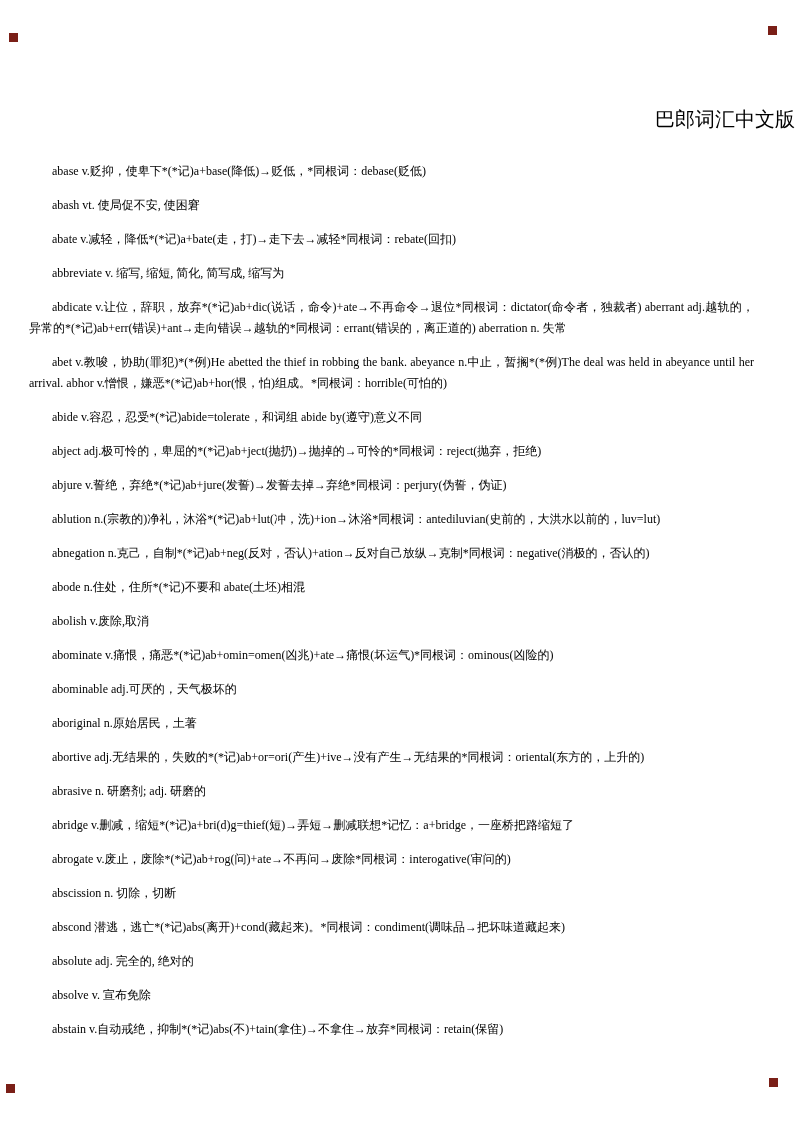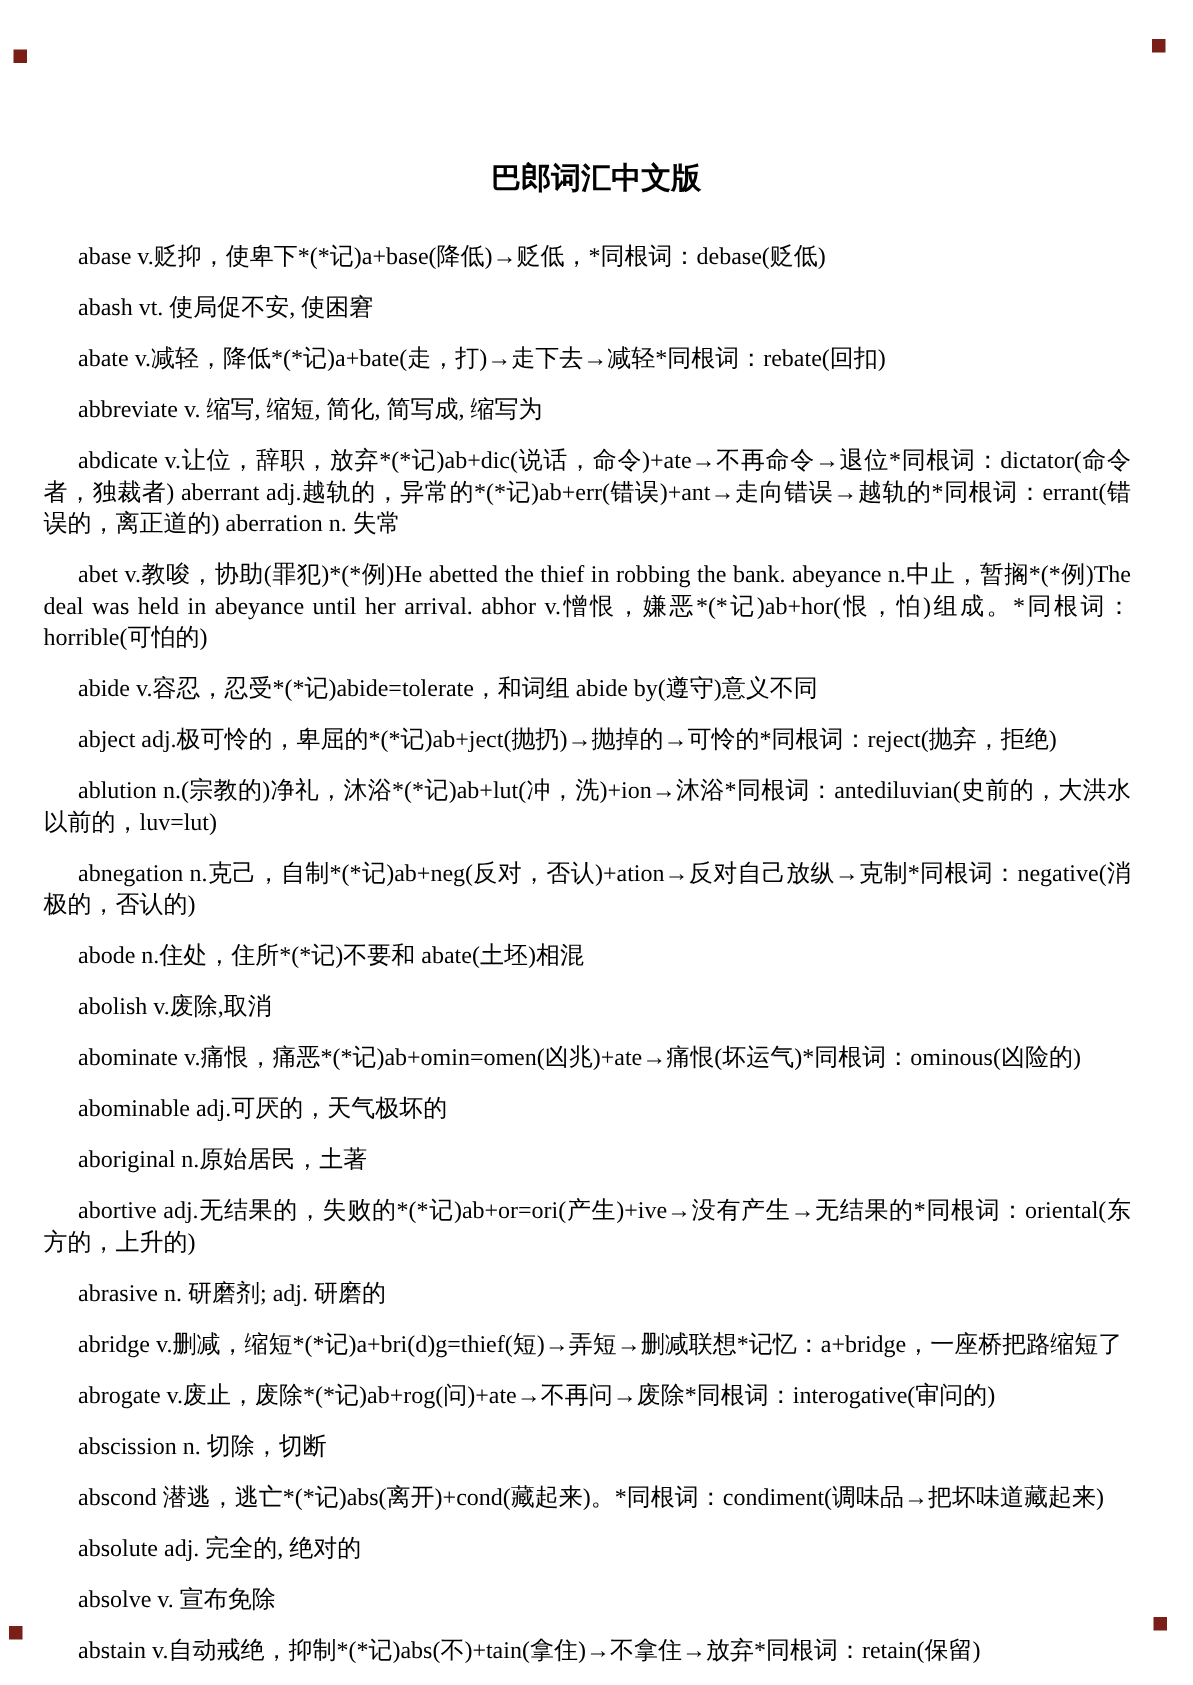--- a/index.html
+++ b/index.html
@@ -12,32 +12,32 @@
     width: 795px;
     height: 1123px;
     background: #ffffff;
     overflow: hidden;
     color: #000000;
     font-family: "Liberation Serif", "DejaVu Serif", serif;
   }
   .doc-title {
     margin: 0 0 28px 0;
     padding-top: 105px;
-    text-align: center;
+    text-align: right;
     font-size: 20px;
     line-height: 28px;
-    font-weight: bold;
+    font-weight: normal;
     font-family: "Liberation Serif", "DejaVu Serif", serif;
   }
   .entries {
     padding: 0 29px;
   }
   .entry {
     margin: 0 12px 13px 0;
-    font-size: 16px;
+    font-size: 12px;
     line-height: 21px;
     text-indent: 23px;
     text-align: justify;
     word-break: break-word;
   }
   .corner-mark {
     position: absolute;
     width: 9px;
     height: 9px;
   }
@@ -60,20 +60,21 @@
 
   <div class="entries">
       <p class="entry">abase v.贬抑，使卑下*(*记)a+base(降低)→贬低，*同根词：debase(贬低)</p>
       <p class="entry">abash vt. 使局促不安, 使困窘</p>
       <p class="entry">abate v.减轻，降低*(*记)a+bate(走，打)→走下去→减轻*同根词：rebate(回扣)</p>
       <p class="entry">abbreviate v. 缩写, 缩短, 简化, 简写成, 缩写为</p>
       <p class="entry">abdicate v.让位，辞职，放弃*(*记)ab+dic(说话，命令)+ate→不再命令→退位*同根词：dictator(命令者，独裁者) aberrant adj.越轨的，异常的*(*记)ab+err(错误)+ant→走向错误→越轨的*同根词：errant(错误的，离正道的) aberration n. 失常</p>
       <p class="entry">abet v.教唆，协助(罪犯)*(*例)He abetted the thief in robbing the bank. abeyance n.中止，暂搁*(*例)The deal was held in abeyance until her arrival. abhor v.憎恨，嫌恶*(*记)ab+hor(恨，怕)组成。*同根词：horrible(可怕的)</p>
       <p class="entry">abide v.容忍，忍受*(*记)abide=tolerate，和词组 abide by(遵守)意义不同</p>
       <p class="entry">abject adj.极可怜的，卑屈的*(*记)ab+ject(抛扔)→抛掉的→可怜的*同根词：reject(抛弃，拒绝)</p>
+      <p class="entry">abjure v.誓绝，弃绝*(*记)ab+jure(发誓)→发誓去掉→弃绝*同根词：perjury(伪誓，伪证)</p>
       <p class="entry">ablution n.(宗教的)净礼，沐浴*(*记)ab+lut(冲，洗)+ion→沐浴*同根词：antediluvian(史前的，大洪水以前的，luv=lut)</p>
       <p class="entry">abnegation n.克己，自制*(*记)ab+neg(反对，否认)+ation→反对自己放纵→克制*同根词：negative(消极的，否认的)</p>
       <p class="entry">abode n.住处，住所*(*记)不要和 abate(土坯)相混</p>
       <p class="entry">abolish v.废除,取消</p>
       <p class="entry">abominate v.痛恨，痛恶*(*记)ab+omin=omen(凶兆)+ate→痛恨(坏运气)*同根词：ominous(凶险的)</p>
       <p class="entry">abominable adj.可厌的，天气极坏的</p>
       <p class="entry">aboriginal n.原始居民，土著</p>
       <p class="entry">abortive adj.无结果的，失败的*(*记)ab+or=ori(产生)+ive→没有产生→无结果的*同根词：oriental(东方的，上升的)</p>
       <p class="entry">abrasive n. 研磨剂; adj. 研磨的</p>
       <p class="entry">abridge v.删减，缩短*(*记)a+bri(d)g=thief(短)→弄短→删减联想*记忆：a+bridge，一座桥把路缩短了</p>

